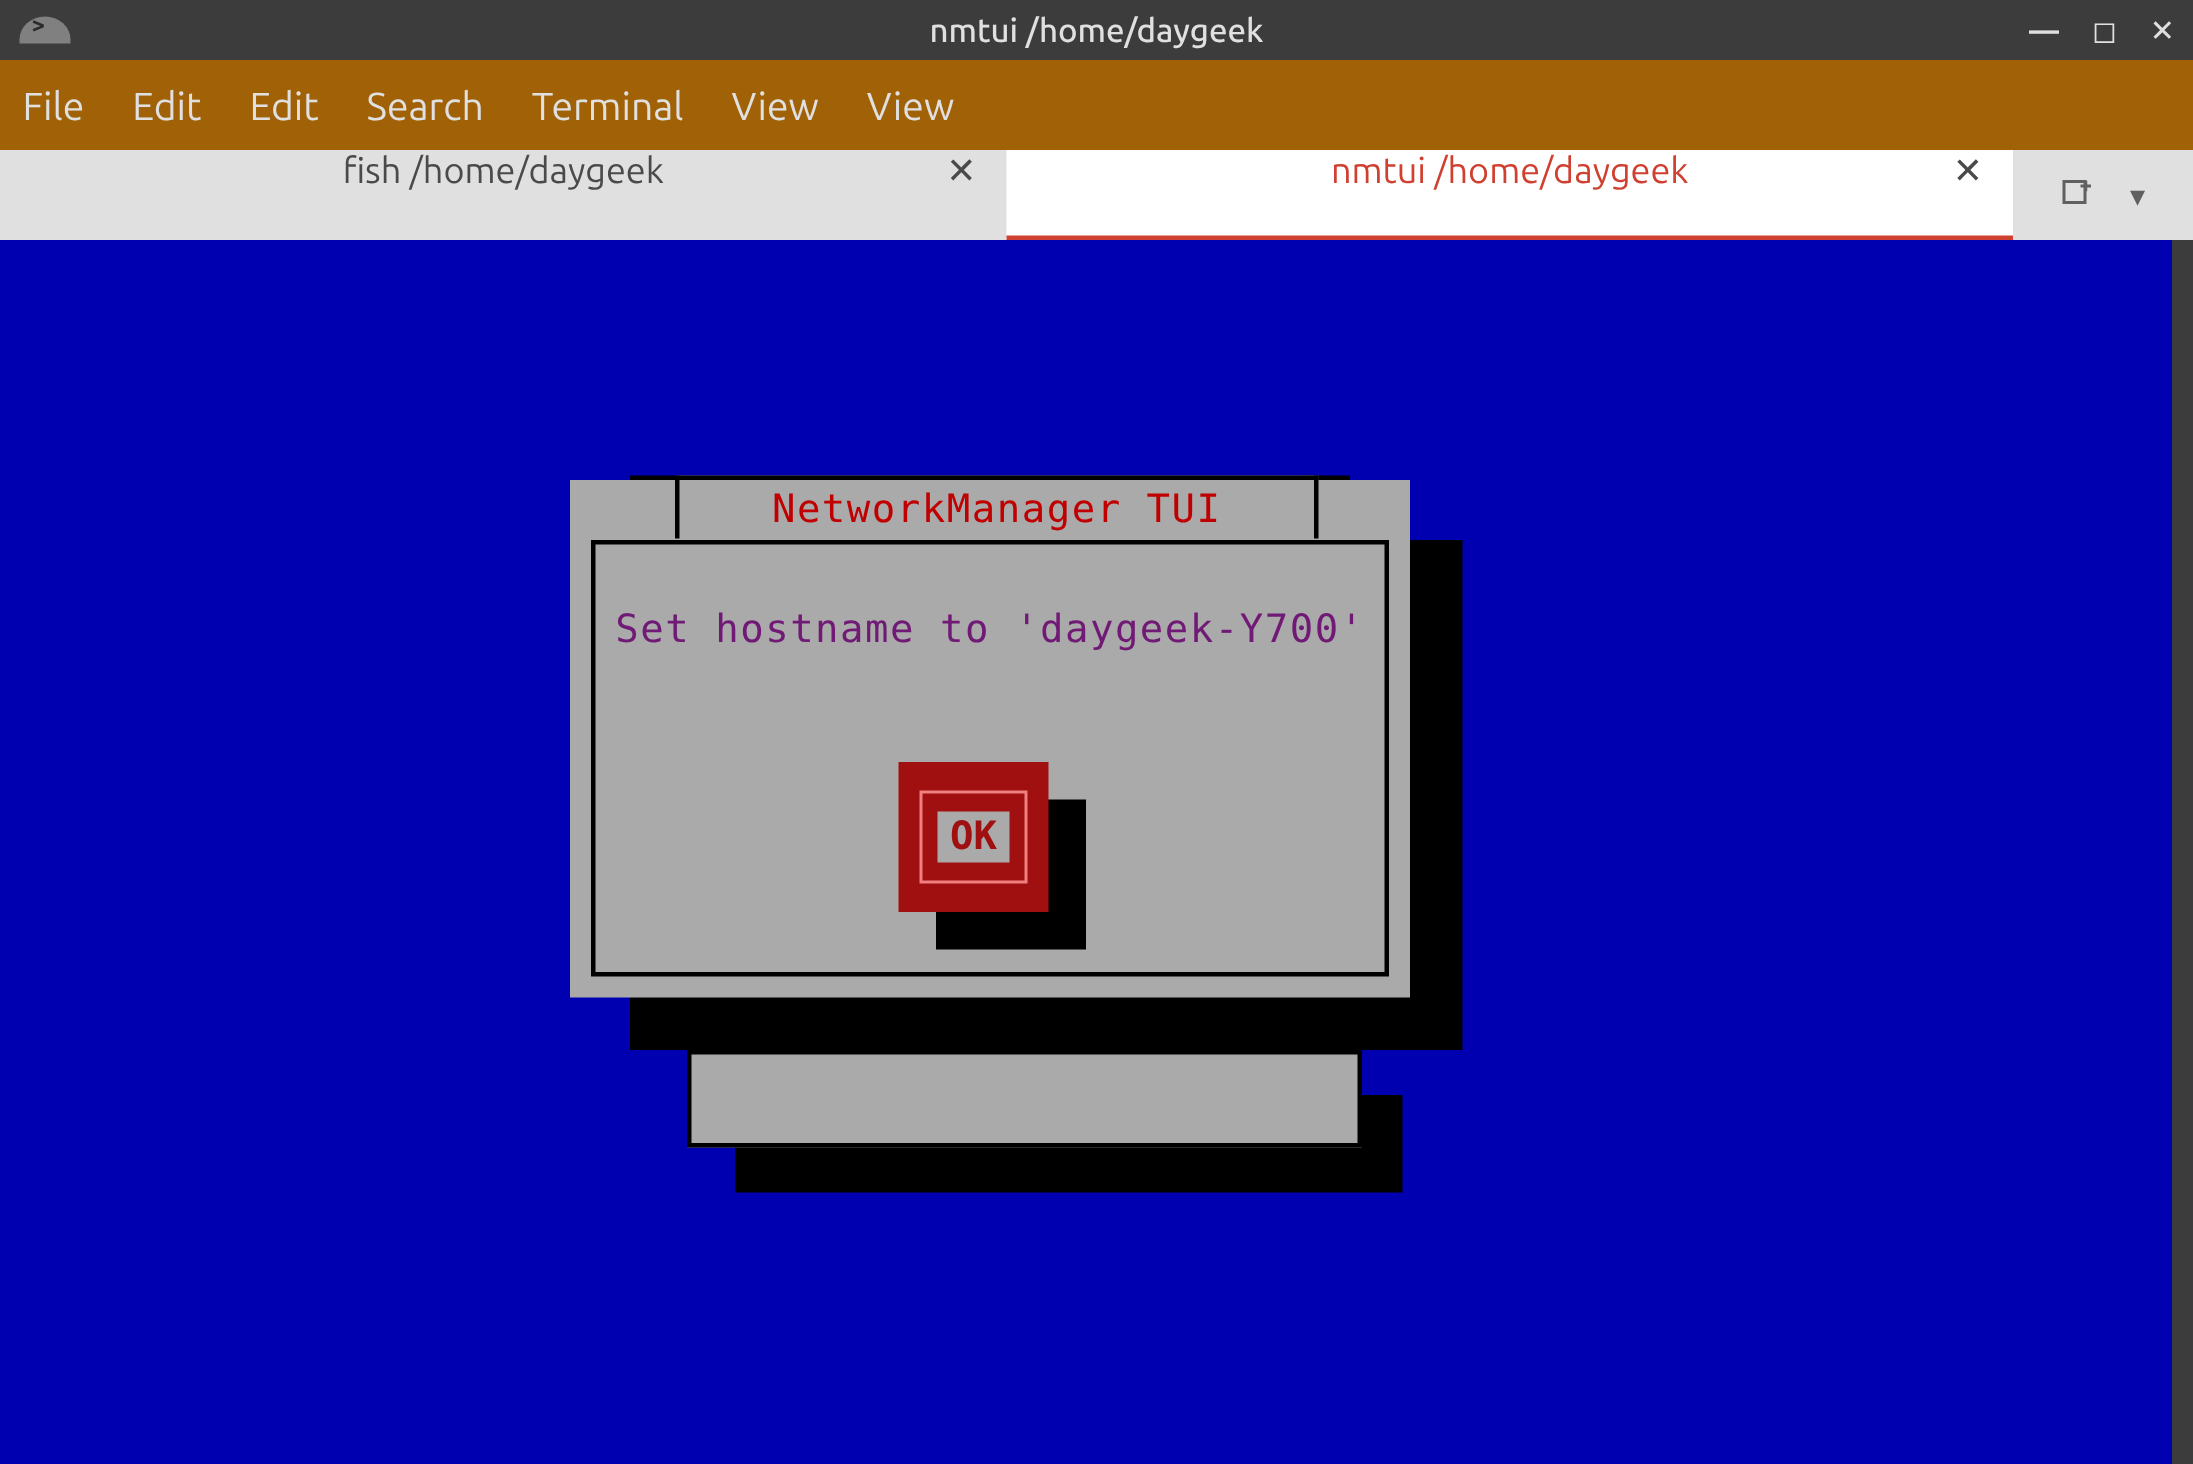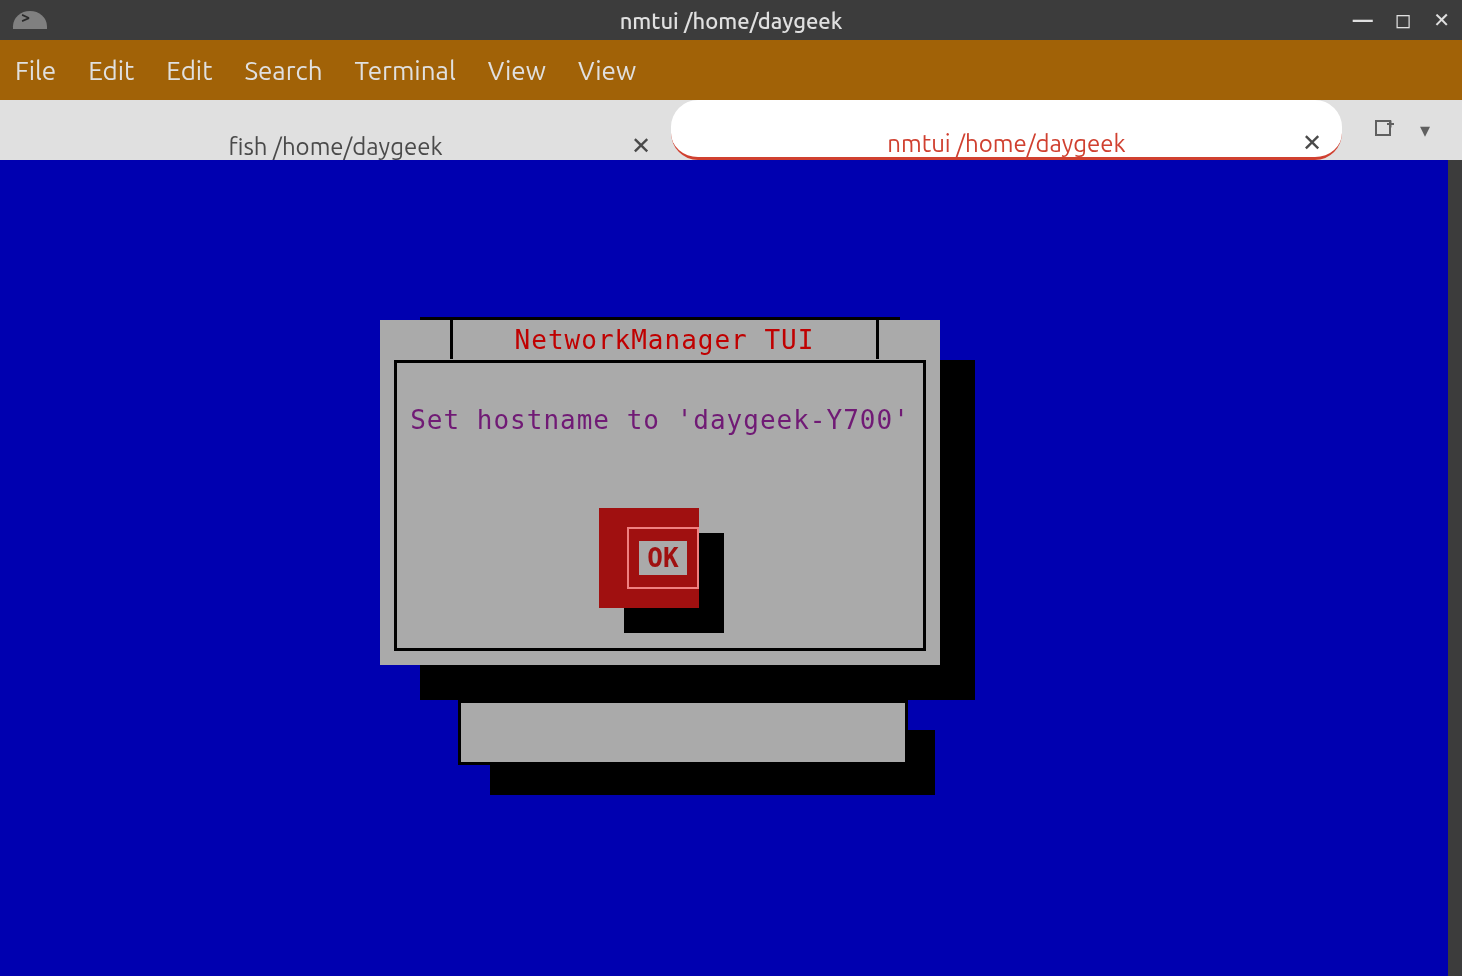--- a/index.html
+++ b/index.html
@@ -75,27 +75,26 @@
       cursor: pointer;
     }
     .tabbar {
       height: 60px;
       background: #e0e0e0;
       display: flex;
     }
     .tab {
       flex: 1;
       display: flex;
-      align-items: flex-end;
+      align-items: flex-start;
       justify-content: center;
       position: relative;
       font-size: 24px;
       color: #4a4a4a;
       cursor: pointer;
-      border-radius: 27px;
     }
     .tab.active {
       background: #ffffff;
       color: #d04030;
       border-bottom: 3px solid #d04030;
     }
     .tab-close {
       position: absolute;
       right: 20px;
       font-size: 24px;
@@ -214,21 +213,21 @@
     }
     .ok-button {
       position: absolute;
       left: 202px;
       top: 145px;
       width: 100px;
       height: 100px;
       background: #a01010;
       display: flex;
       align-items: center;
-      justify-content: flex-end;
+      justify-content: center;
     }
     .ok-button-inner {
       width: 72px;
       height: 62px;
       border: 2px solid #f08080;
       display: flex;
       align-items: center;
       justify-content: center;
     }
     .ok-label {

